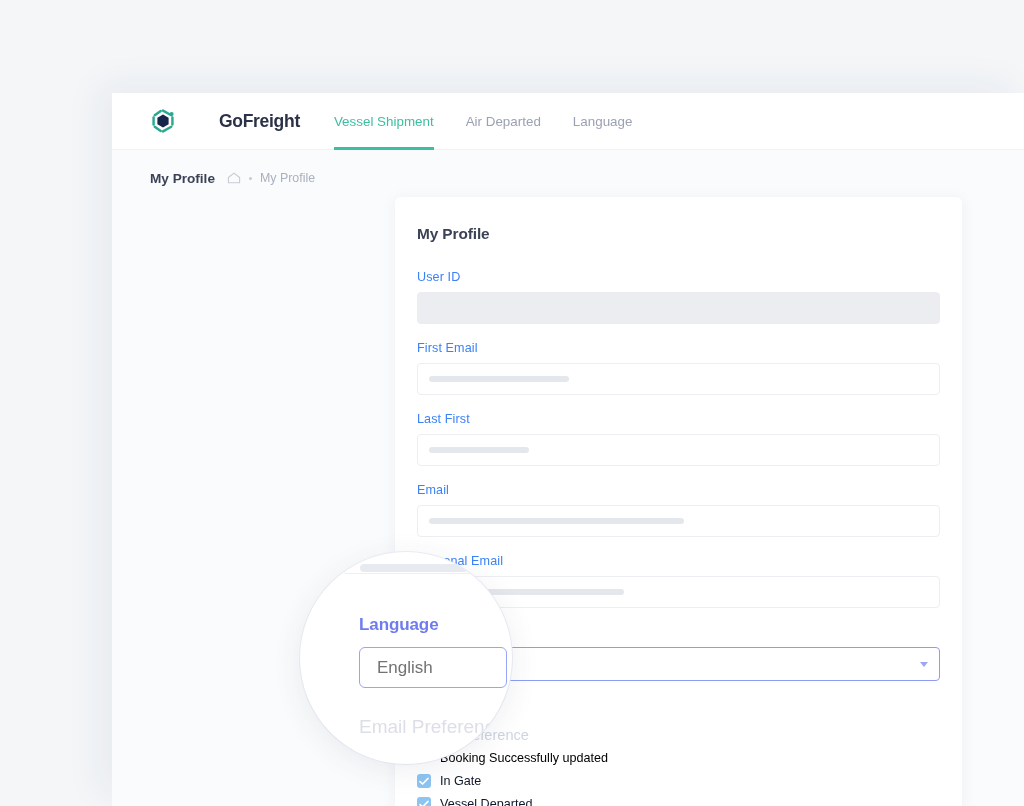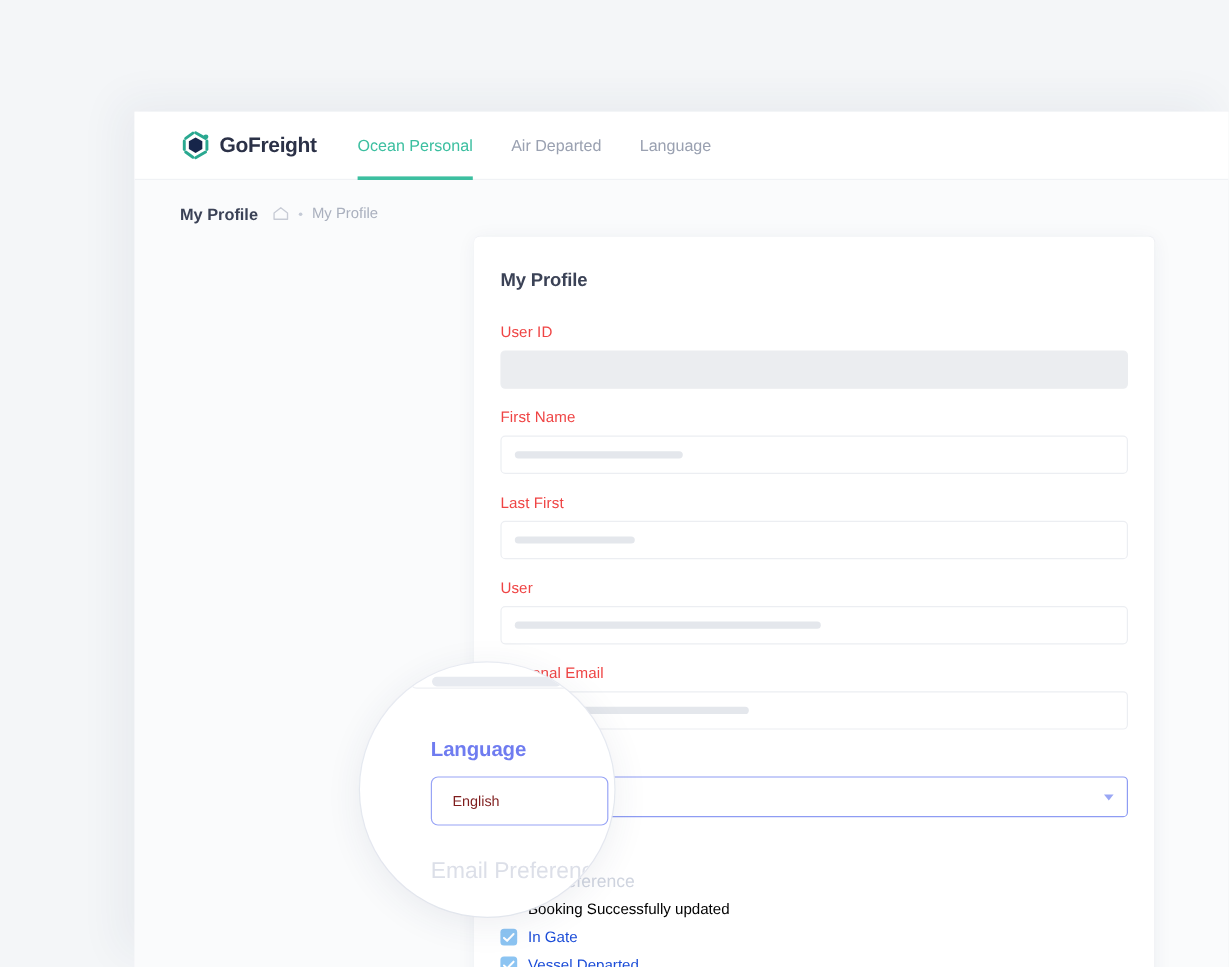--- a/index.html
+++ b/index.html
@@ -32,20 +32,21 @@
     position: absolute; left: 0; top: 0;
     width: 912px; height: 57px;
     background: #ffffff;
     display: flex; align-items: center;
     border-bottom: 1px solid #f0f2f5;
   }
   #brand {
     display: flex; align-items: center;
     margin-left: 38px; margin-right: 18px;
     height: 57px;
+    gap: 36px;
   }
   #brand-mark { width: 26px; height: 26px; display: block; }
   #brand-name {
     font-size: 17.5px; font-weight: bold;
     color: #2b3147; letter-spacing: -.3px;
     margin-left: 7px;
   }
   .nav-tab {
     position: relative;
     height: 57px;
@@ -90,21 +91,21 @@
     box-shadow: 0 2px 16px rgba(40,56,92,.055), 0 0 1px rgba(40,56,92,.05);
     padding: 28px 22px 26px 22px;
   }
   #card-title {
     font-size: 15.4px; font-weight: bold; color: #3b4256;
     letter-spacing: -.1px;
     margin-bottom: 27px;
   }
   .field { margin-bottom: 17px; }
   .field-label {
-    font-size: 12.6px; color: #ef4444;
+    font-size: 12.6px; color: #3b82f6;
     margin-bottom: 8px;
     letter-spacing: .1px;
   }
   .field-box {
     height: 32px;
     border: 1px solid #eceef2;
     border-radius: 4px;
     background: #ffffff;
     display: flex; align-items: center;
     padding: 0 11px;
@@ -143,21 +144,21 @@
   .cb {
     width: 14px; height: 14px;
     border-radius: 3px;
     background: #8cc4f2;
     margin-right: 9px;
     flex: 0 0 auto;
     position: relative;
   }
   .cb svg { position: absolute; left: 2px; top: 2.5px; }
   .cb.ghost { background: transparent; }
-  .cb-label { font-size: 12.6px; color: #1d4ed8; }
+  .cb-label { font-size: 12.6px; color: #0f172a; }
   .cb-label.faint { color: #000000; }
 
   
   #lens {
     position: absolute;
     left: 300px; top: 552px;
     width: 212px; height: 212px;
     border-radius: 50%;
     background: #ffffff;
     box-shadow: 0 6px 30px rgba(46,62,96,.085),
@@ -178,21 +179,21 @@
   #lens-select {
     position: absolute; left: 59px; top: 95px;
     width: 148px; height: 41px;
     border: 1.4px solid #98a4f6;
     border-radius: 6px;
     background: #ffffff;
     display: flex; align-items: center;
     padding-left: 17px;
   }
   #lens-select-value {
-    font-size: 12px; color: #7f1d1d;
+    font-size: 17px; color: #737373;
     white-space: nowrap;
   }
   #lens-emailpref {
     position: absolute; left: 59px; top: 164px;
     font-size: 19px; color: #dcdfe8;
     white-space: nowrap;
   }
   #lens-top-skel {
     position: absolute; left: 60px; top: 12px;
     width: 108px; height: 8px; border-radius: 4px;
@@ -224,21 +225,21 @@
             <path d="M4.4 20.4 L4.4 11.6"></path>
             <path d="M5.8 9 L13.2 3.6"></path>
           </g>
           <circle cx="26.6" cy="7.4" r="2.5" fill="#2aa890"></circle>
           <path d="M16 8.1 L22.9 12.05 L22.9 19.95 L16 23.9 L9.1 19.95 L9.1 12.05 Z" fill="#16254a"></path>
         </svg>
         <span id="brand-name">GoFreight</span>
       </div>
 
       <div class="nav-tab active">
-        <span>Ocean Personal</span>
+        <span>Vessel Shipment</span>
       </div>
       <div class="nav-tab">
         <span>Air Departed</span>
       </div>
       <div class="nav-tab">
         <span>Language</span>
       </div>
     </div>
 
     <div id="crumbbar">
@@ -253,35 +254,35 @@
     <div id="profile-card">
 
       <div id="card-title">My Profile</div>
 
       <div class="field">
         <div class="field-label">User ID</div>
         <div class="field-box disabled"></div>
       </div>
 
       <div class="field">
-        <div class="field-label">First Name</div>
+        <div class="field-label">First Email</div>
         <div class="field-box">
           <span class="skeleton-bar" style="width:140px"></span>
         </div>
       </div>
 
       <div class="field">
         <div class="field-label">Last First</div>
         <div class="field-box">
           <span class="skeleton-bar" style="width:100px"></span>
         </div>
       </div>
 
       <div class="field">
-        <div class="field-label">User</div>
+        <div class="field-label">Email</div>
         <div class="field-box">
           <span class="skeleton-bar" style="width:255px"></span>
         </div>
       </div>
 
       <div class="field">
         <div class="field-label">Personal Email</div>
         <div class="field-box">
           <span class="skeleton-bar" style="width:195px"></span>
         </div>

